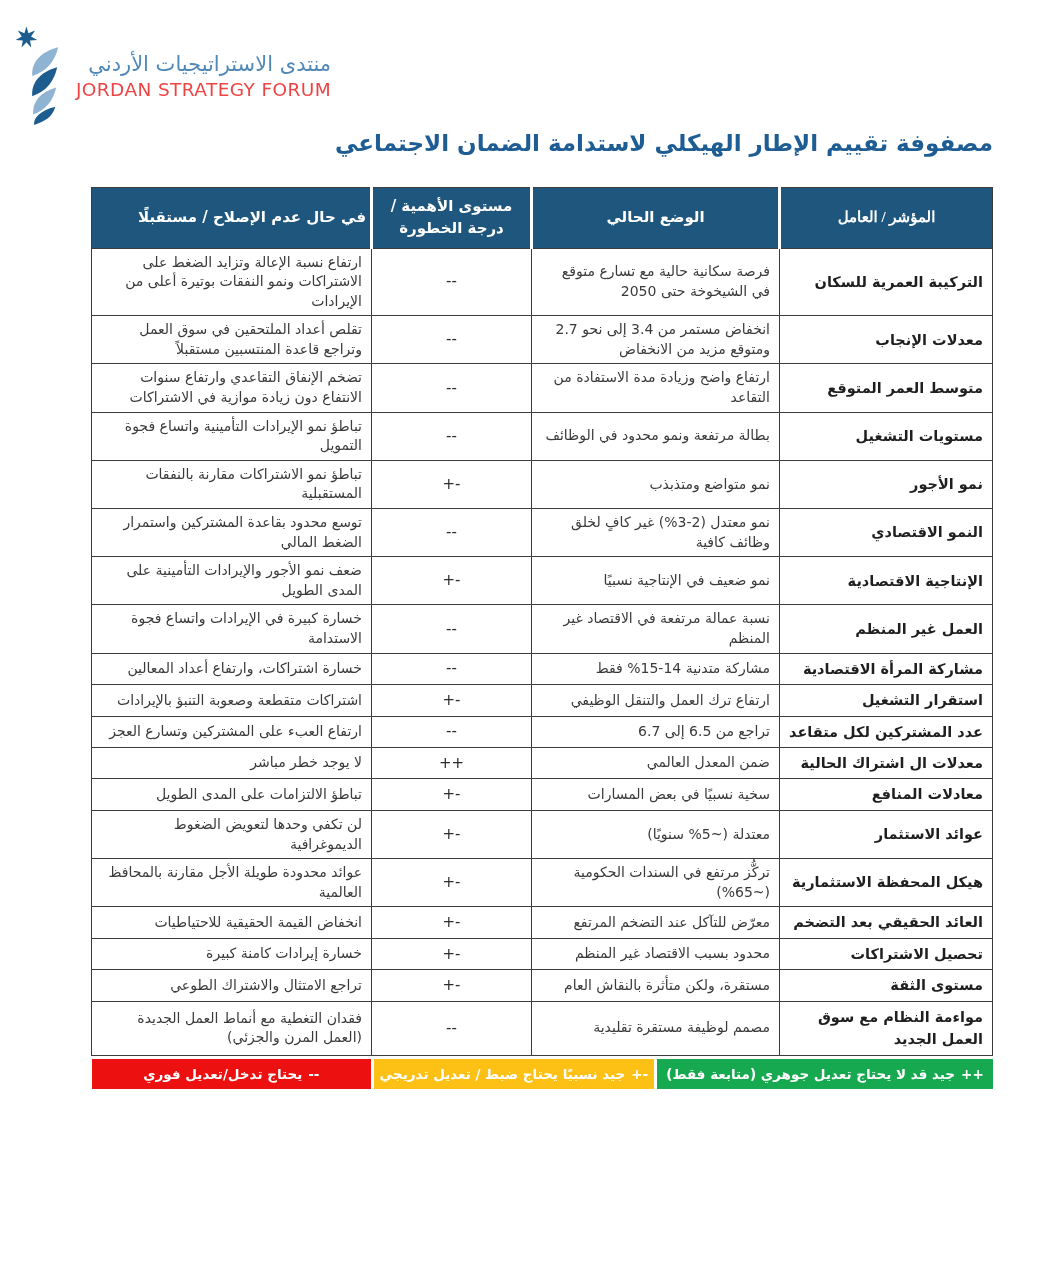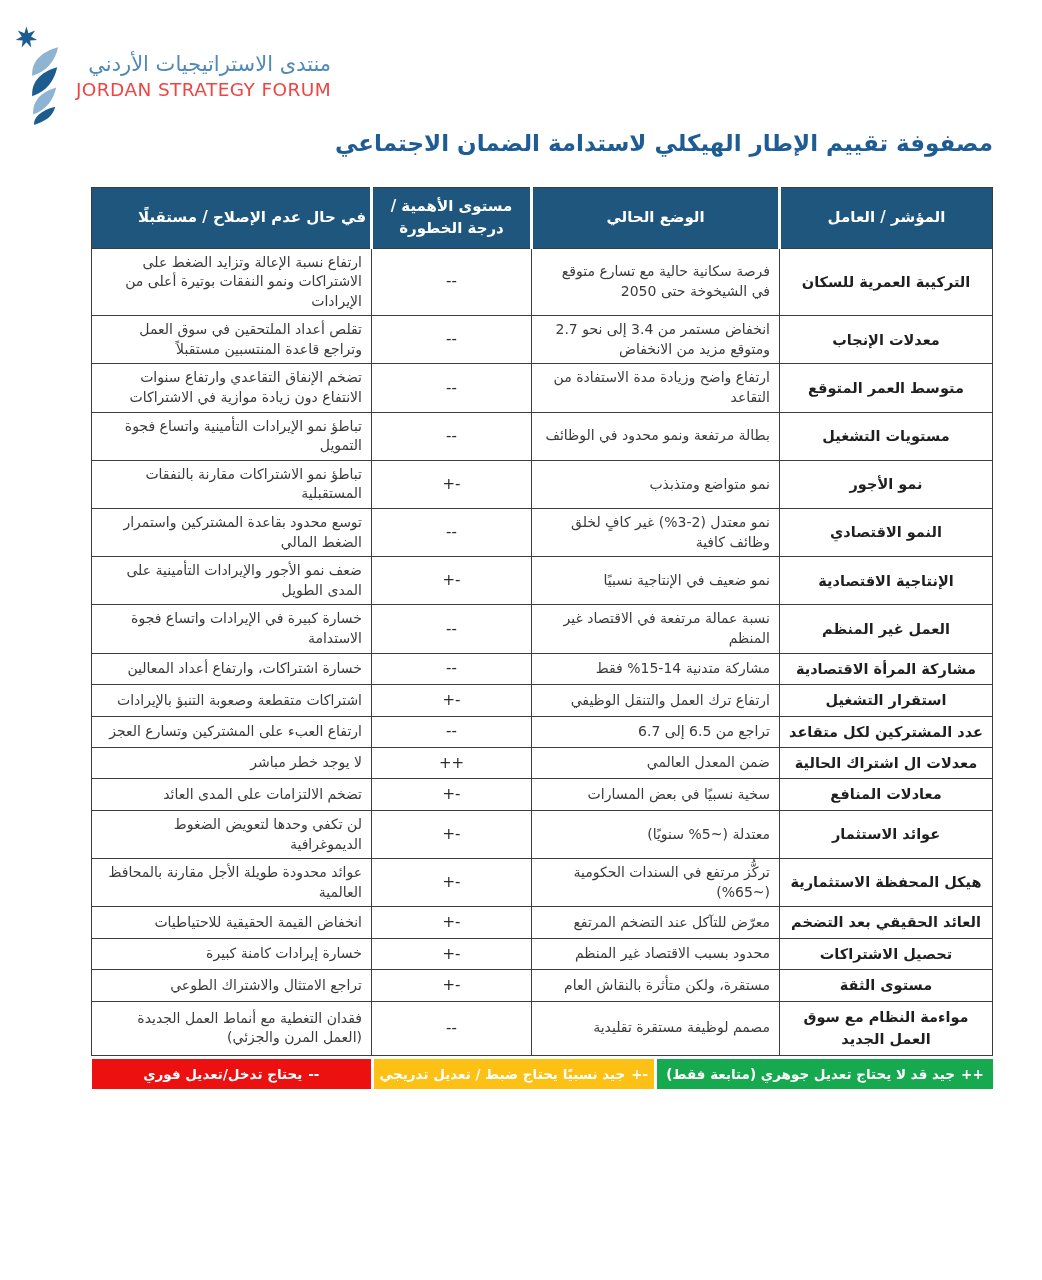--- a/index.html
+++ b/index.html
@@ -30,28 +30,28 @@
   .matrix { position: absolute; top: 187px; left: 92px; width: 901px; direction: rtl; }
   table { width: 100%; border-collapse: collapse; table-layout: fixed; }
   thead th {
     background: #1F567D; color: #ffffff;
     font-size: 15px; font-weight: bold; line-height: 1.45;
     text-align: center; vertical-align: middle;
     padding: 8px 4px;
     border: 1px solid #3C3C3C;
     border-left: 3px solid #ffffff; border-right: 3px solid #ffffff;
   }
-  thead th:first-child { border-right: 1px solid #3C3C3C; }
+  thead th:first-child { border-right: 1px solid #3C3C3C; font-family: Liberation Serif, serif; }
   thead th:last-child  { border-left: 1px solid #3C3C3C; text-align: right; }
   td {
     border: 1px solid #3C3C3C;
     font-size: 14px; color: #3A3A3A; line-height: 1.4;
     padding: 4px 9px; vertical-align: middle; text-align: right;
   }
-  td.c-indicator { font-weight: bold; color: #1F1F1F; font-size: 14.5px; line-height: 1.55; text-align: center; }
+  td.c-indicator { font-weight: bold; color: #1F1F1F; font-size: 14.5px; line-height: 1.55; }
   td.c-importance { text-align: center; direction: ltr; font-size: 15px; color: #2B2B2B; }
 
   
   .legend { display: flex; direction: rtl; gap: 3px; margin-top: 3px; }
   .legend-item {
     color: #fff; font-weight: bold; font-size: 13.5px;
     display: flex; align-items: center; justify-content: center; gap: 6px;
     padding: 7px 2px; direction: rtl; white-space: nowrap;
   }
   .legend-item .sym { direction: ltr; unicode-bidi: bidi-override; }
@@ -165,21 +165,21 @@
           <tr>
             <td class="c-indicator">معدلات ال اشتراك الحالية</td>
             <td class="c-current">ضمن المعدل العالمي</td>
             <td class="c-importance">++</td>
             <td class="c-future">لا يوجد خطر مباشر</td>
           </tr>
           <tr>
             <td class="c-indicator">معادلات المنافع</td>
             <td class="c-current">سخية نسبيًا في بعض المسارات</td>
             <td class="c-importance">+-</td>
-            <td class="c-future">تضخم الالتزامات على المدى العائد</td>
+            <td class="c-future">تباطؤ الالتزامات على المدى الطويل</td>
           </tr>
           <tr>
             <td class="c-indicator">عوائد الاستثمار</td>
             <td class="c-current">معتدلة (~5% سنويًا)</td>
             <td class="c-importance">+-</td>
             <td class="c-future">لن تكفي وحدها لتعويض الضغوط الديموغرافية</td>
           </tr>
           <tr>
             <td class="c-indicator">هيكل المحفظة الاستثمارية</td>
             <td class="c-current">تركُّز مرتفع في السندات الحكومية (~65%)</td>

